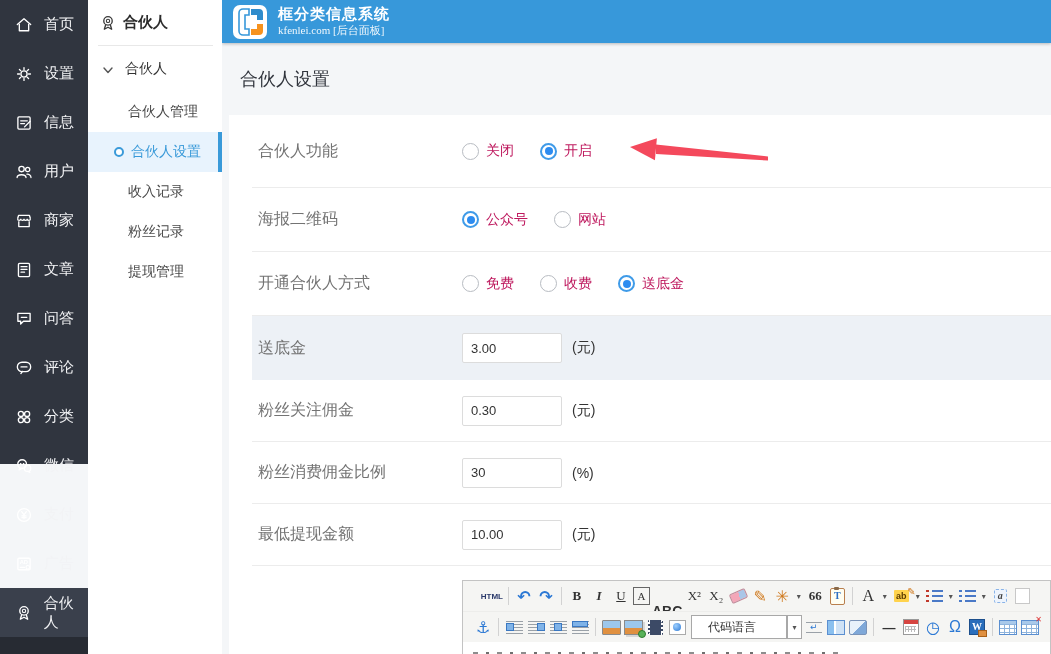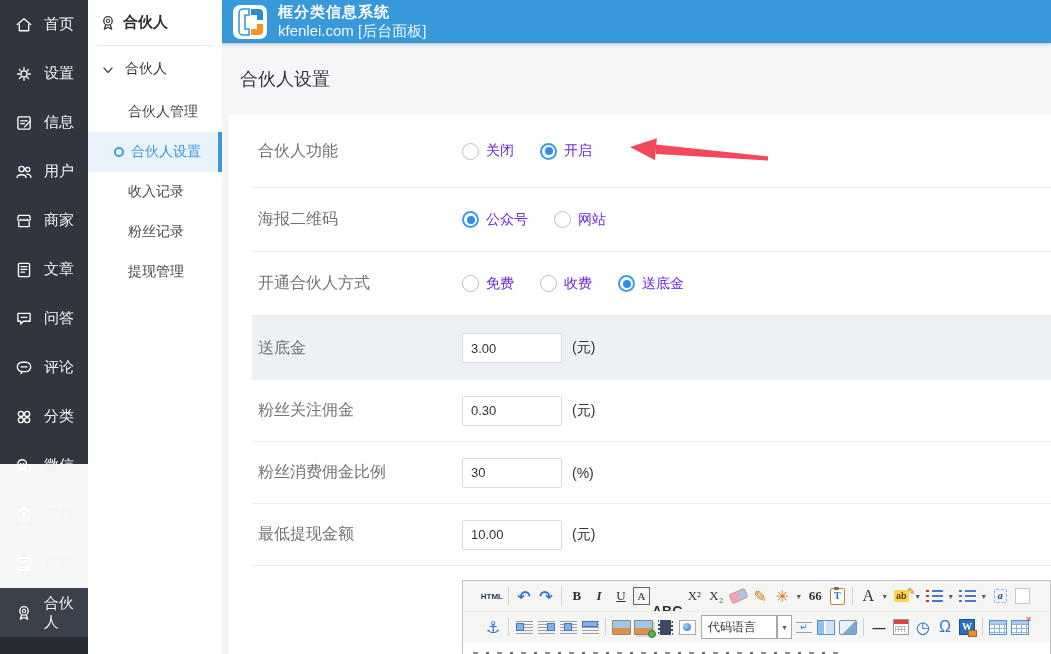--- a/index.html
+++ b/index.html
@@ -25,38 +25,38 @@
   .sub-group .chev svg{width:12px;height:12px;}
   .snav-item{height:40px;display:flex;align-items:center;padding-left:40px;font-size:14px;color:#484848;cursor:pointer;position:relative;}
   .snav-item.active{background:#e8f3fd;color:#3a9ad9;padding-left:26px;border-right:4px solid #3a9ad9;}
   .snav-item.active .bullet{width:6px;height:6px;border:2px solid #3a9ad9;border-radius:50%;background:#fff;margin-right:7px;}
 
   
   .topbar{position:absolute;left:222px;top:0;width:829px;height:43px;background:#3798da;z-index:3;display:flex;align-items:center;box-shadow:0 1px 3px rgba(0,0,0,.25);}
   .logo{margin-left:10px;width:36px;height:36px;flex:0 0 auto;}
   .brand{margin-left:10px;color:#fff;line-height:1.25;}
   .brand .b-title{font-size:15px;font-weight:bold;letter-spacing:1px;}
-  .brand .b-sub{font-size:15px;opacity:.92;}
+  .brand .b-sub{font-size:11px;opacity:.92;font-family:Liberation Serif, serif;}
 
   
   .main{position:absolute;left:222px;top:43px;width:829px;height:611px;background:#f4f6f8;}
   .page-title{height:72px;display:flex;align-items:center;padding-left:18px;font-size:18px;color:#30343c;}
   .panel{position:absolute;left:7px;top:72px;right:0;bottom:0;background:#fff;padding-left:23px;overflow:hidden;}
   .f-row{display:flex;align-items:center;border-bottom:1px solid #ececec;padding-left:6px;position:relative;}
   .f-row:nth-child(1){height:72px;}
   .f-row:nth-child(2),.f-row:nth-child(3){height:63px;}
   .f-row:nth-child(4){height:64px;background:#edf1f6;border-bottom:none;}
   .f-row:nth-child(5),.f-row:nth-child(6),.f-row:nth-child(7){height:61px;}
   .f-row:nth-child(8){height:96px;border-bottom:none;align-items:flex-start;padding-top:14px;}
   .f-label{width:204px;font-size:16px;color:#737373;flex:0 0 auto;}
   .opt{display:flex;align-items:center;margin-right:26px;cursor:pointer;}
   .radio{width:17px;height:17px;border-radius:50%;border:1px solid #b8bcc2;background:#fff;box-sizing:border-box;position:relative;flex:0 0 auto;}
   .radio.checked{border:2px solid #3f9be8;}
   .radio.checked::after{content:"";position:absolute;left:50%;top:50%;transform:translate(-50%,-50%);width:8px;height:8px;border-radius:50%;background:#2d8cf0;}
-  .opt .o-label{margin-left:7px;font-size:14px;color:#6d28d9;}
+  .opt .o-label{margin-left:7px;font-size:14px;color:#be185d;}
   .f-input{width:100px;height:30px;border:1px solid #dcdcdc;border-radius:2px;font-size:13px;color:#333;padding:0 8px;box-sizing:border-box;background:#fff;font-family:inherit;}
   .f-unit{margin-left:10px;font-size:14px;color:#333;}
 
   
   .red-arrow{position:absolute;left:368px;top:15px;width:160px;height:40px;pointer-events:none;}
 
   
   .editor{width:760px;border:1px solid #c3c3c3;background:#fff;}
   .t-row{display:flex;align-items:center;height:30px;padding:0 4px;background:#f5f5f3;white-space:nowrap;overflow:hidden;justify-content:center;}
   .t-row + .t-row{border-top:1px solid #ededeb;}
@@ -69,21 +69,21 @@
   .t-dark{color:#333;font-weight:bold;}
   .t-big{font-size:16px;}
   .t-bold{font-weight:bold;}
   .t-italic{font-style:italic;}
   .t-serif{font-family:"Liberation Serif","DejaVu Serif",serif;}
   .t-under{text-decoration:underline;}
   .t-strike{font-size:14px;font-weight:bold;text-decoration:line-through;margin-top:30px;}
   .t-boxed{border:1px solid #666;height:16px;min-width:15px;font-size:11px;}
   .t-dd{min-width:9px;font-size:8px;color:#555;}
   .t-ddbox{border:1px solid #a8a8a8;background:#fff;height:22px;min-width:13px;margin-left:0;}
-  .t-select{height:22px;border:1px solid #a8a8a8;background:#fff;font-size:12px;color:#333;display:inline-flex;align-items:center;padding:0 6px;min-width:62px;margin-left:3px;cursor:pointer;}
+  .t-select{height:22px;border:1px solid #a8a8a8;background:#fff;font-size:12px;color:#333;display:inline-flex;align-items:center;padding:0 16px;min-width:62px;margin-left:3px;cursor:pointer;}
   .editor-body{height:46px;background:#fff;position:relative;}
   .editor-body::before{content:"";position:absolute;left:10px;top:10px;width:370px;height:3px;
     background:repeating-linear-gradient(to right,#8d8d8d 0 5px,transparent 5px 13px,#6f6f6f 13px 16px,transparent 16px 24px);}
 
   
   .s-eraser{width:15px;height:8px;border-radius:2px;transform:rotate(-24deg);background:linear-gradient(100deg,#f4a6b8 0 55%,#aac6e8 55% 100%);border:1px solid #c08898;}
   .s-paste{position:relative;width:13px;height:15px;background:#fffef2;border:1px solid #b97f4e;border-radius:2px;color:#2d6fc4;font:bold 10px/13px "Liberation Serif",serif;text-align:center;}
   .s-paste::before{content:"";position:absolute;top:-2px;left:3px;width:5px;height:3px;background:#8a6a4a;border-radius:1px;}
   .s-hilite{position:relative;background:#ffd34d;color:#5a3b00;font-weight:bold;font-size:9px;line-height:12px;padding:0 2px;border-radius:1px;}
   .s-hilite::after{content:"✎";position:absolute;right:-7px;top:-4px;color:#d07a1e;font-size:10px;}

